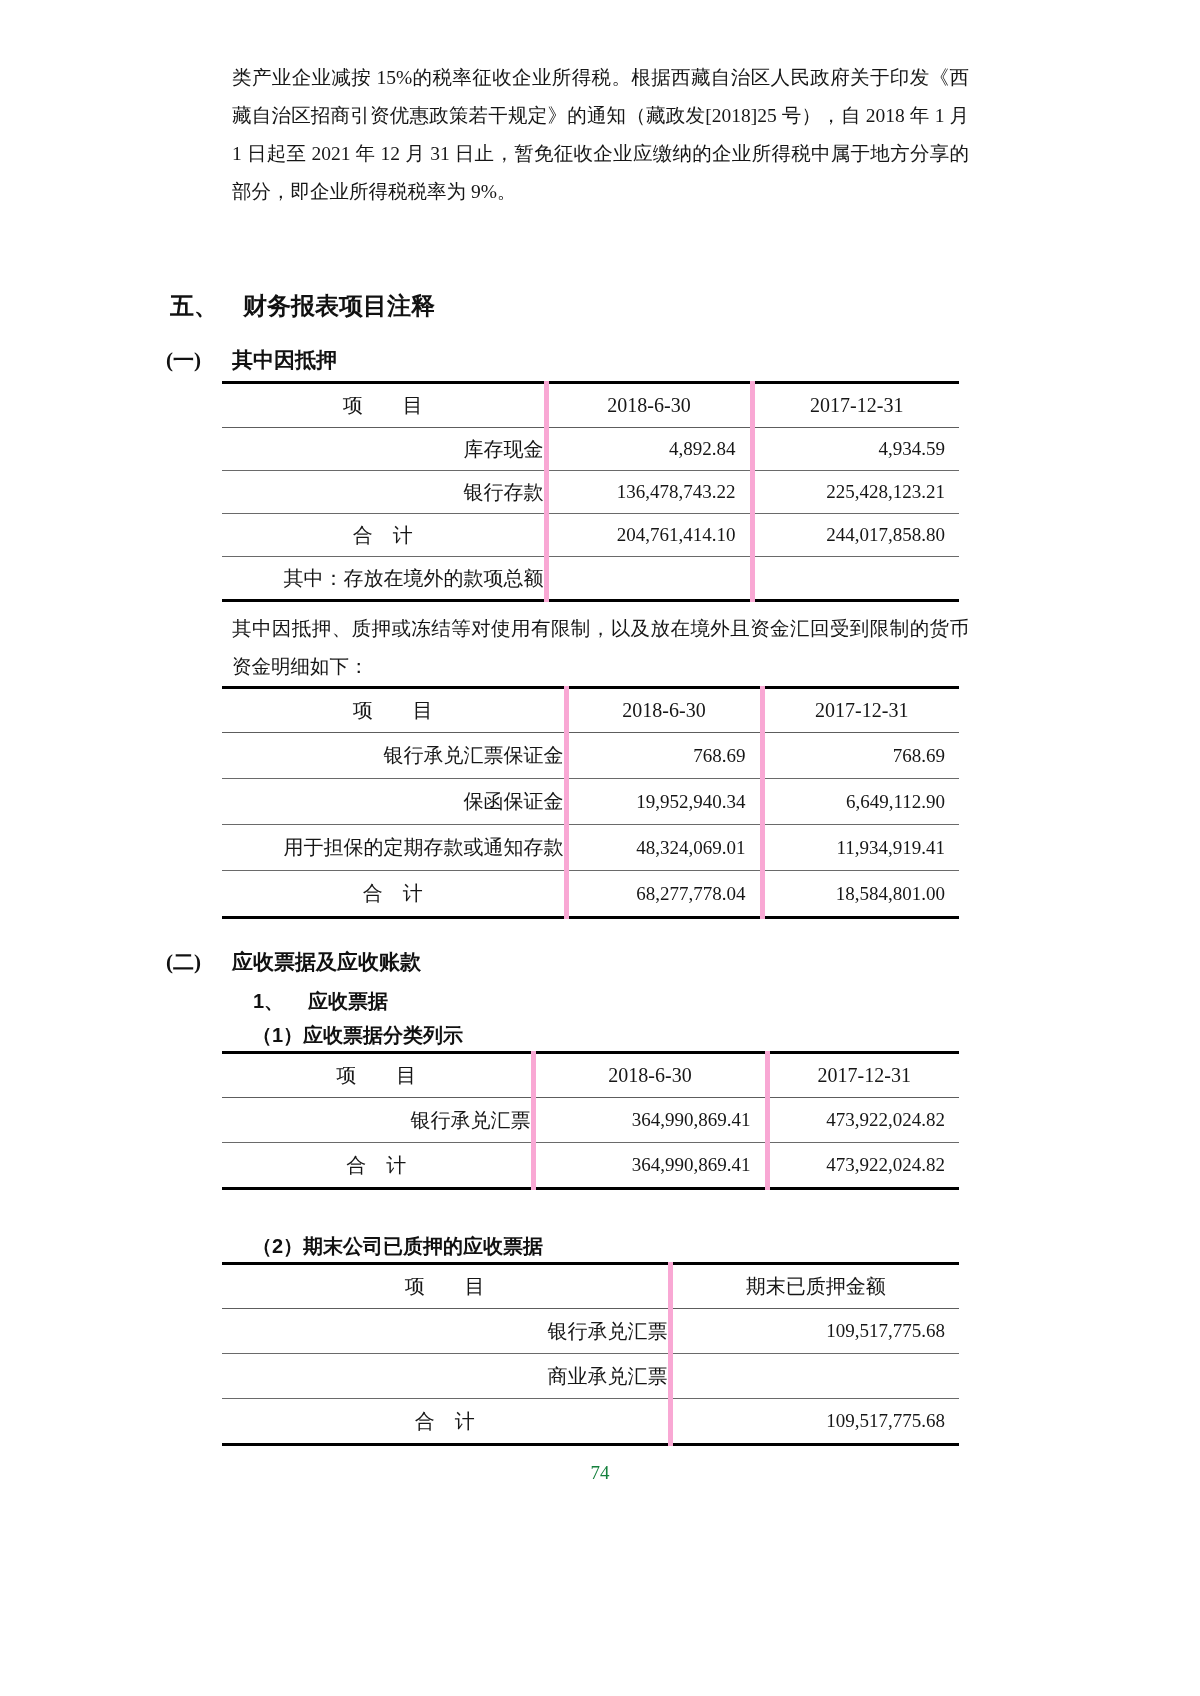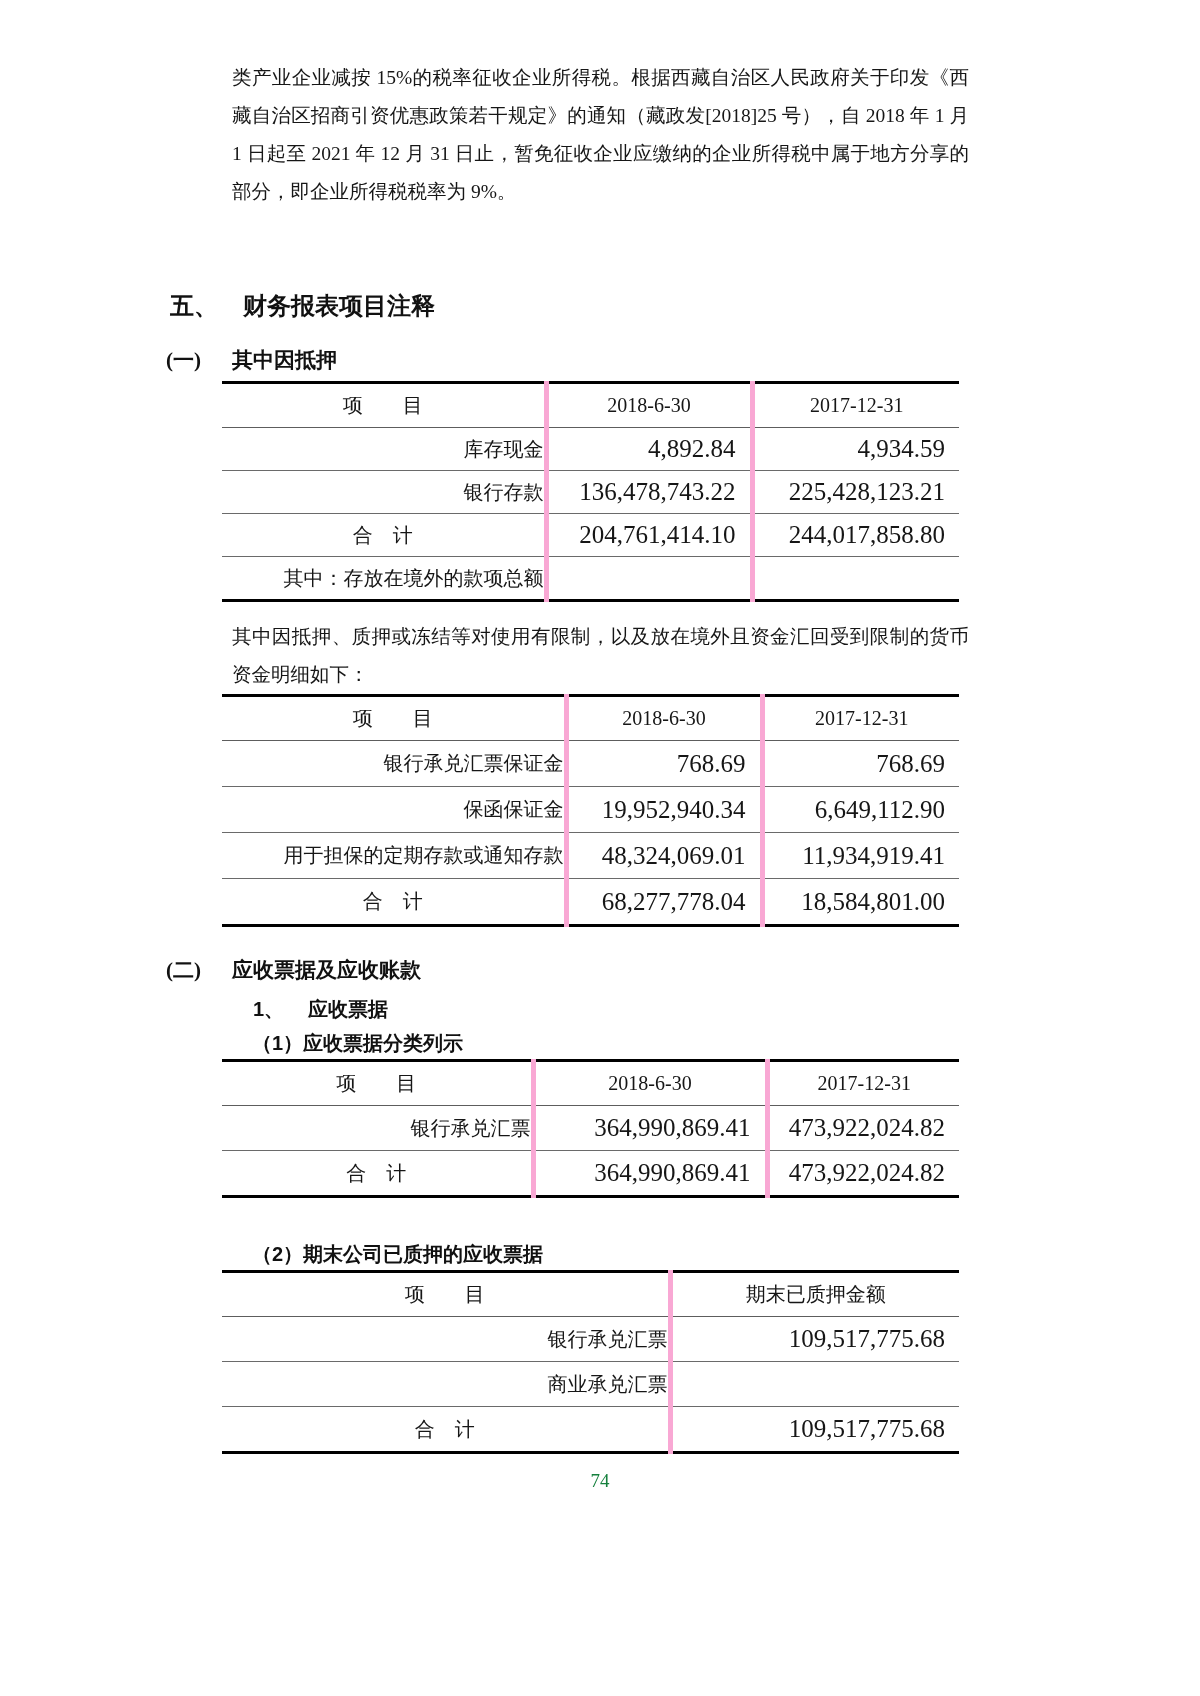--- a/index.html
+++ b/index.html
@@ -18,21 +18,21 @@
   
   .intro, .note {
     margin: 0 0 0 232px;
     width: 737px;
     font-size: 19.5px;
     line-height: 38px;
     text-align: justify;
     text-justify: inter-character;
     color: #161616;
   }
-  .note { margin-top: 16px; }
+  .note { margin-top: 8px; }
 
   
   .h1 {
     margin: 78px 0 0 170px;
     display: flex;
     align-items: baseline;
     font-family: "Liberation Sans", "DejaVu Sans", sans-serif;
     font-weight: 700;
     font-size: 24px;
     line-height: 34px;
@@ -106,21 +106,21 @@
   .fin tr:last-child td { border-bottom: none; }
   .fin th + th, .fin td + td { border-left: 5px solid #f9a8d4; }
 
   .t1 td { height: 42px; }
   .t2 td { height: 45px; }
   .t3 td { height: 44px; }
   .t4 td { height: 44px; }
 
   .fin td.lbl { text-align: right; padding-left: 10px; }
   .fin td.lbl.ctr { text-align: center; padding-left: 0; }
-  .fin td.val { text-align: right; padding-right: 14px; font-size: 25px; }
+  .fin td.val { text-align: right; padding-right: 14px; font-size: 19px; }
 
   .t1 col.c0 { width: 324px; } .t1 col.c1 { width: 206px; } .t1 col.c2 { width: 207px; }
   .t2 col.c0 { width: 344px; } .t2 col.c1 { width: 196px; } .t2 col.c2 { width: 197px; }
   .t3 col.c0 { width: 311px; } .t3 col.c1 { width: 234px; } .t3 col.c2 { width: 192px; }
   .t4 col.c0 { width: 448px; } .t4 col.c1 { width: 289px; }
 
   .pagenum {
     margin-top: 14px;
     text-align: center;
     font-size: 19px;

